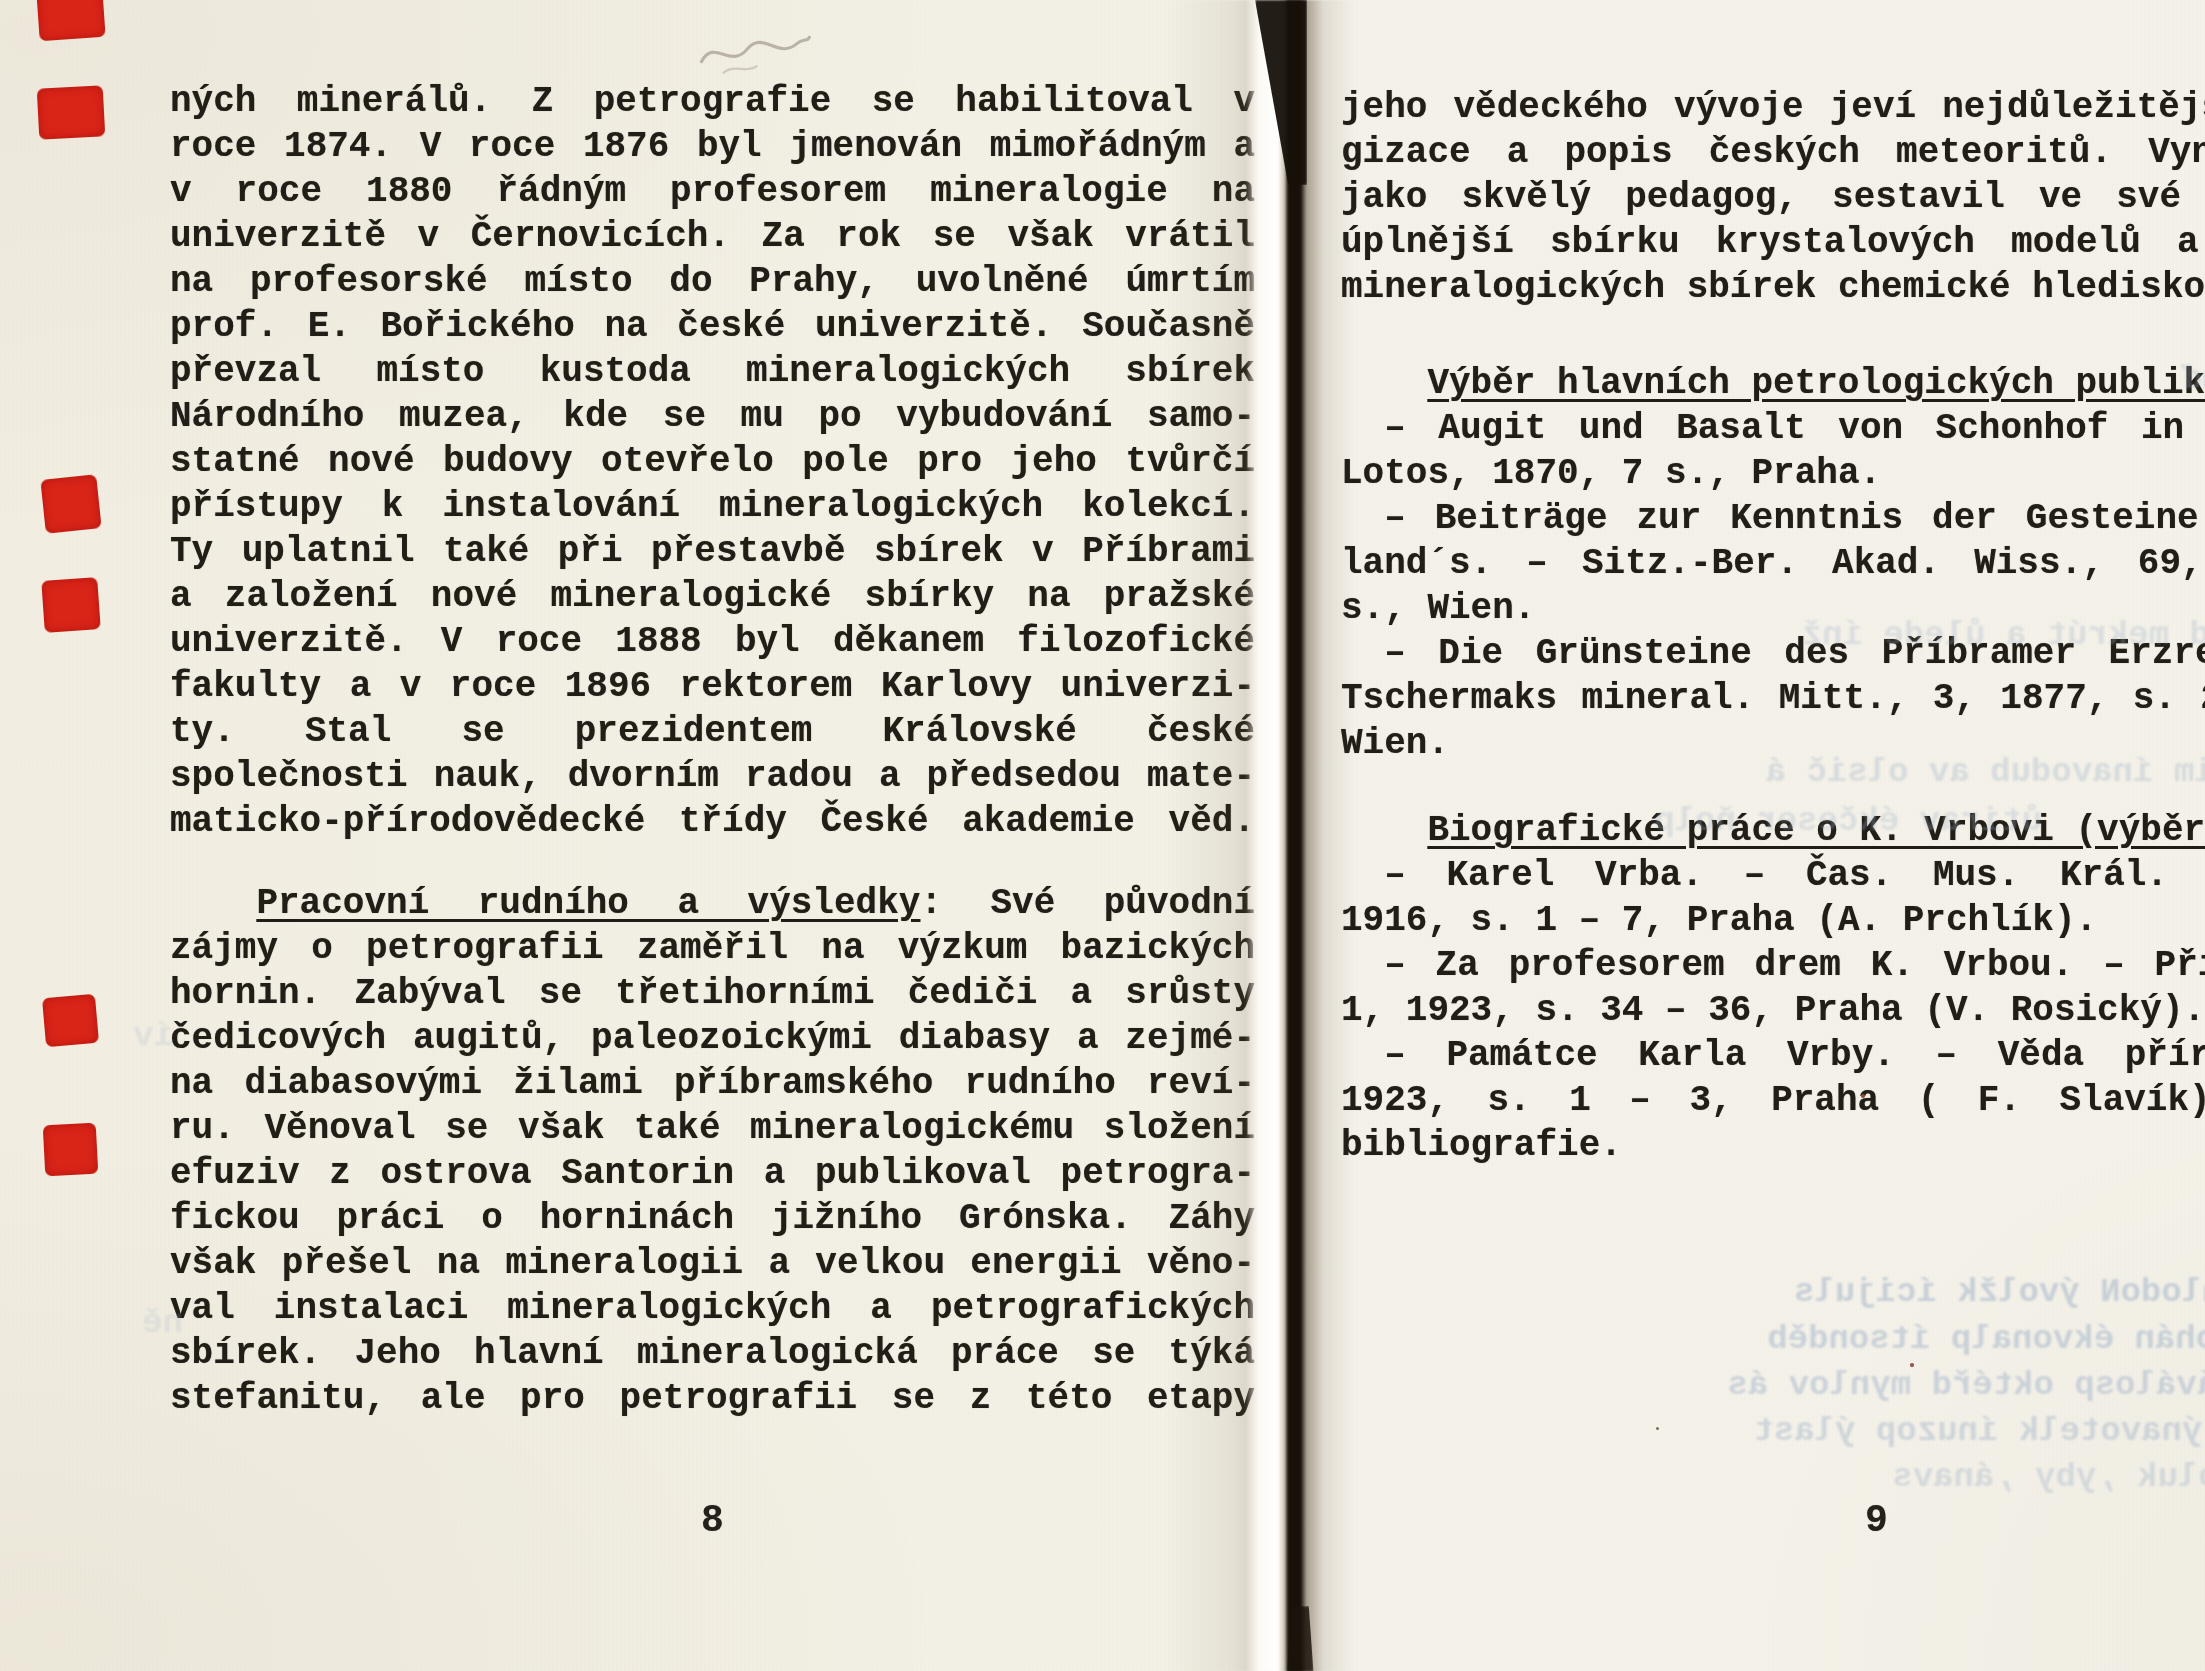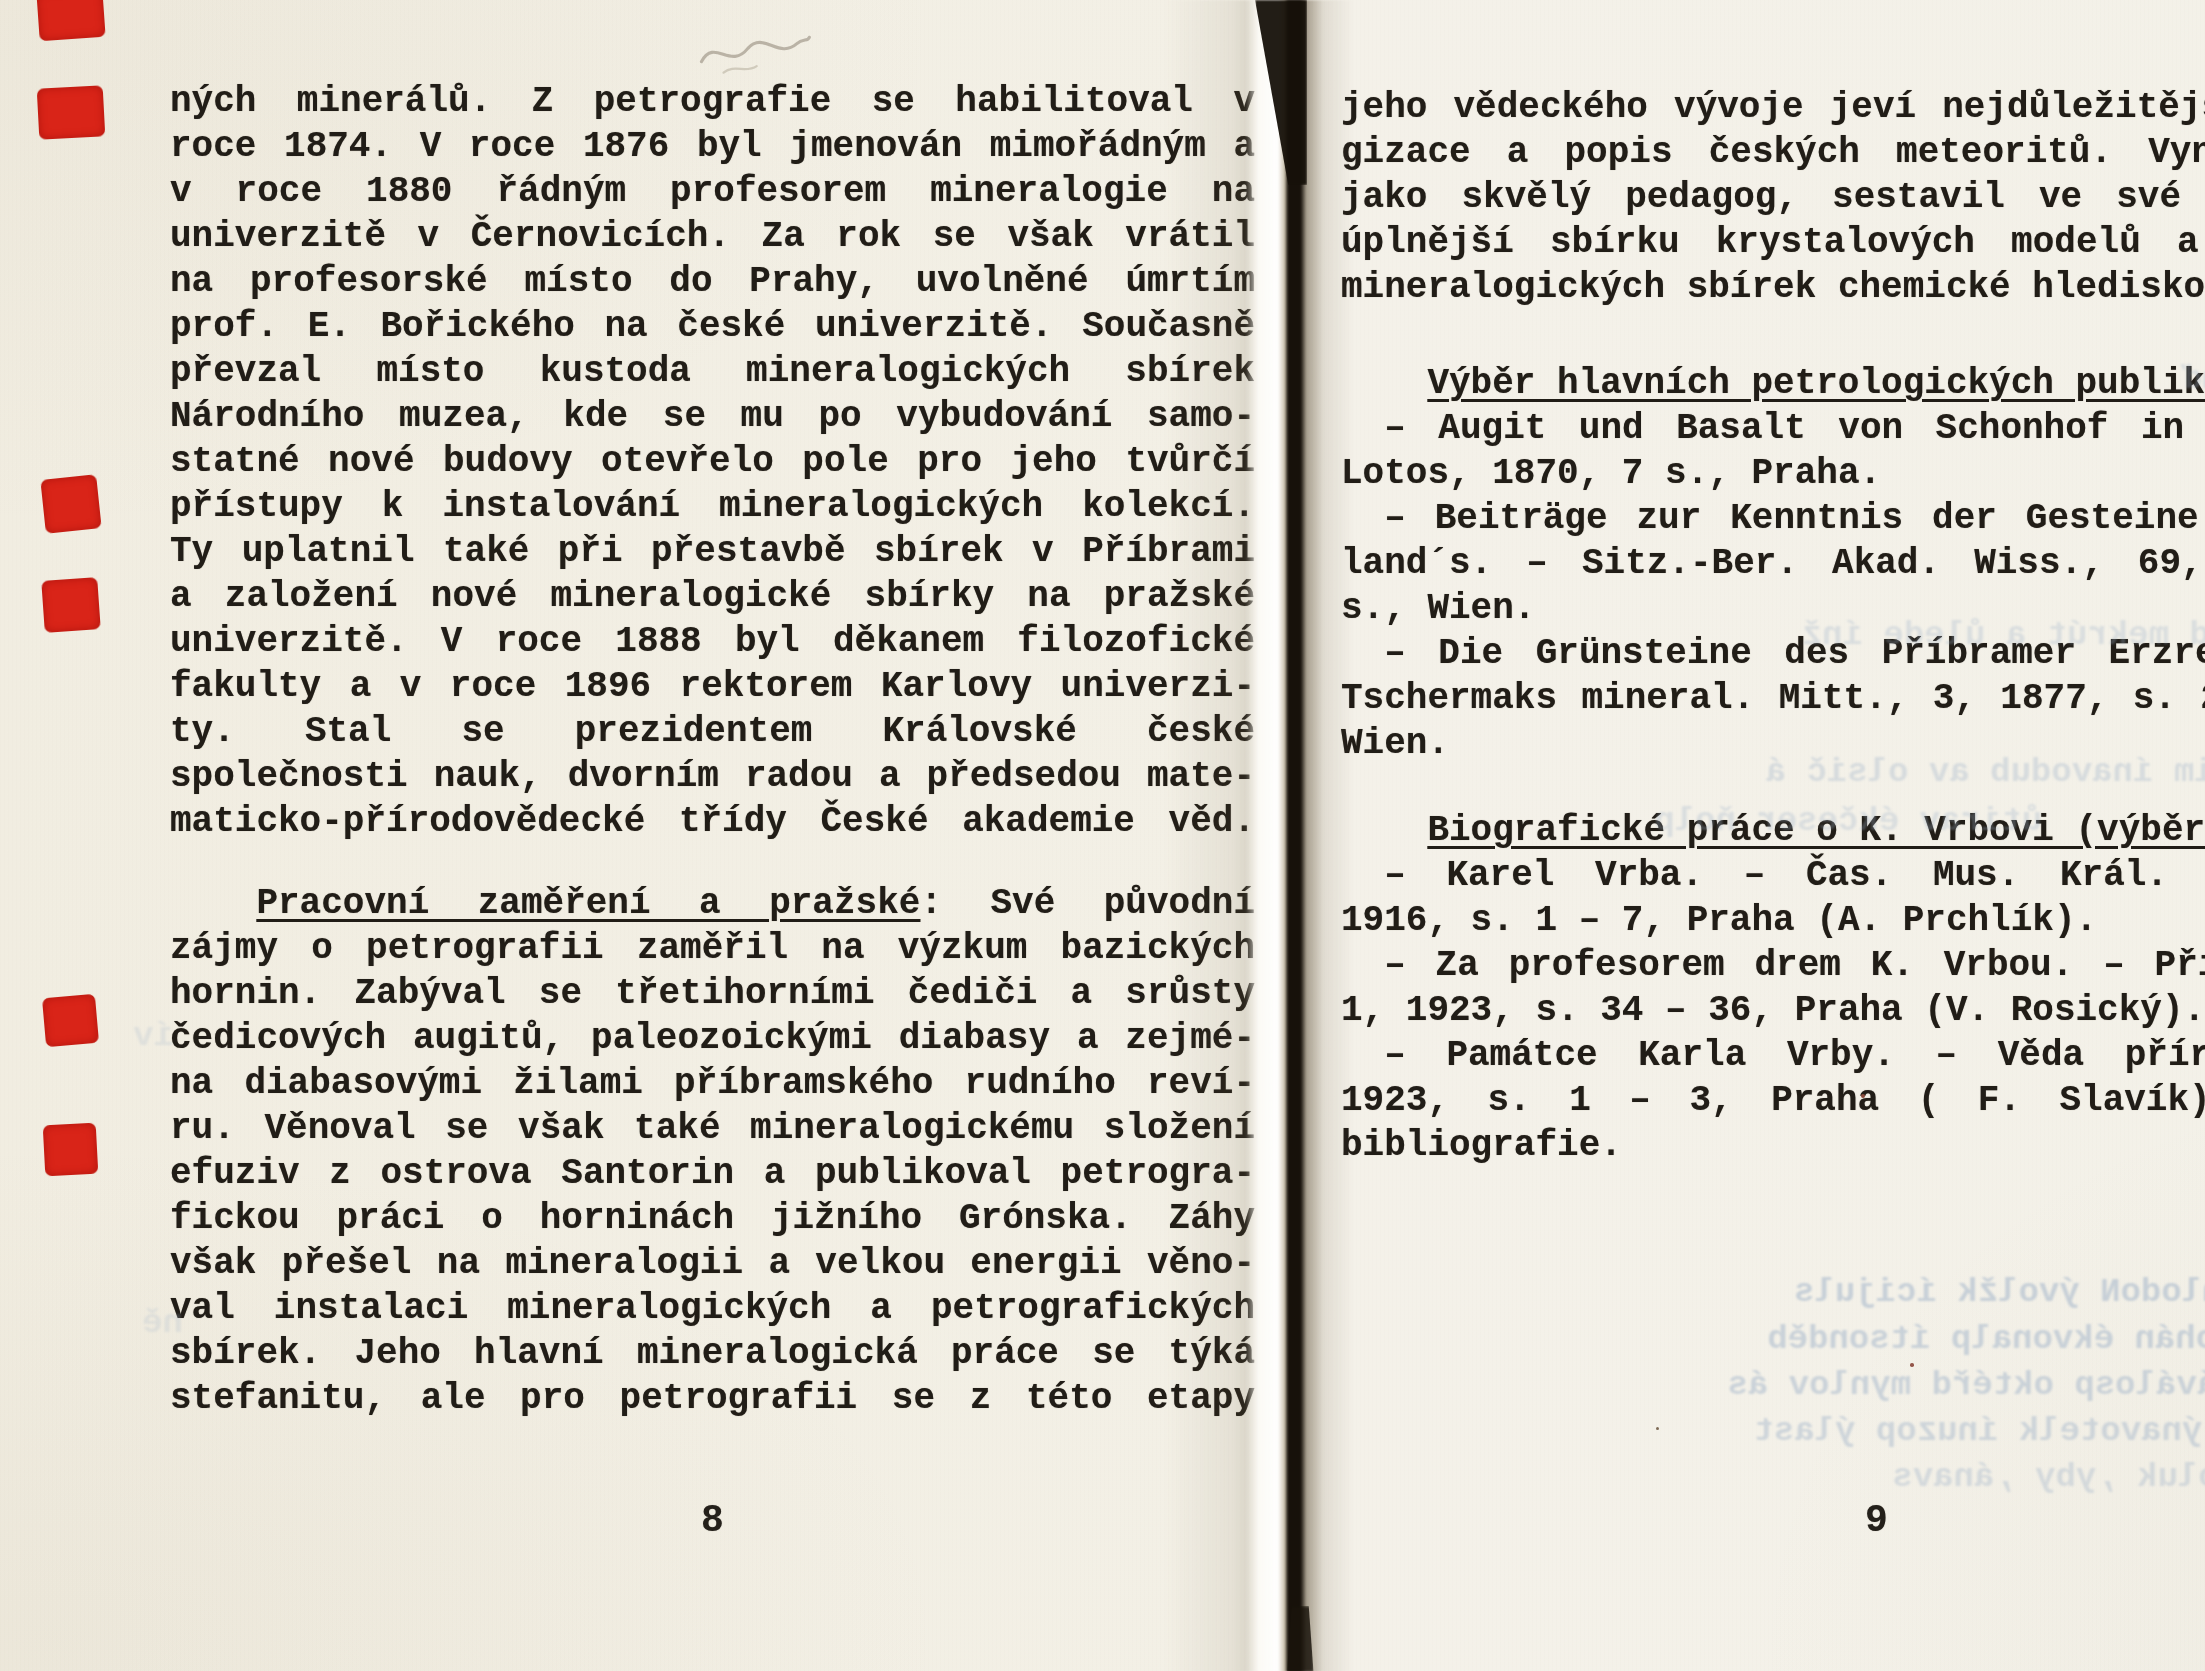--- a/index.html
+++ b/index.html
@@ -83,21 +83,21 @@
       <div class="line j"><span>Národního muzea, kde se mu po vybudování samo-</span></div>
       <div class="line j"><span>statné nové budovy otevřelo pole pro jeho tvůrčí</span></div>
       <div class="line j"><span>přístupy k instalování mineralogických kolekcí.</span></div>
       <div class="line j"><span>Ty uplatnil také při přestavbě sbírek v Příbrami</span></div>
       <div class="line j"><span>a založení nové mineralogické sbírky na pražské</span></div>
       <div class="line j"><span>univerzitě. V roce 1888 byl děkanem filozofické</span></div>
       <div class="line j"><span>fakulty a v roce 1896 rektorem Karlovy univerzi-</span></div>
       <div class="line j"><span>ty. Stal se prezidentem Královské české</span></div>
       <div class="line j"><span>společnosti nauk, dvorním radou a předsedou mate-</span></div>
       <div class="line j"><span>maticko-přírodovědecké třídy České akademie věd.</span></div>
-      <div class="line j" style="margin-top: 37px; padding-left: 4ch;"><span></span><span class="u">Pracovní zaměření a pražské</span><span>: Své původní</span></div>
+      <div class="line j" style="margin-top: 37px; padding-left: 4ch;"><span></span><span class="u">Pracovní rudního a výsledky</span><span>: Své původní</span></div>
       <div class="line j"><span>zájmy o petrografii zaměřil na výzkum bazických</span></div>
       <div class="line j"><span>hornin. Zabýval se třetihorními čediči a srůsty</span></div>
       <div class="line j"><span>čedicových augitů, paleozoickými diabasy a zejmé-</span></div>
       <div class="line j"><span>na diabasovými žilami příbramského rudního reví-</span></div>
       <div class="line j"><span>ru. Věnoval se však také mineralogickému složení</span></div>
       <div class="line j"><span>efuziv z ostrova Santorin a publikoval petrogra-</span></div>
       <div class="line j"><span>fickou práci o horninách jižního Grónska. Záhy</span></div>
       <div class="line j"><span>však přešel na mineralogii a velkou energii věno-</span></div>
       <div class="line j"><span>val instalaci mineralogických a petrografických</span></div>
       <div class="line j"><span>sbírek. Jeho hlavní mineralogická práce se týká</span></div>

